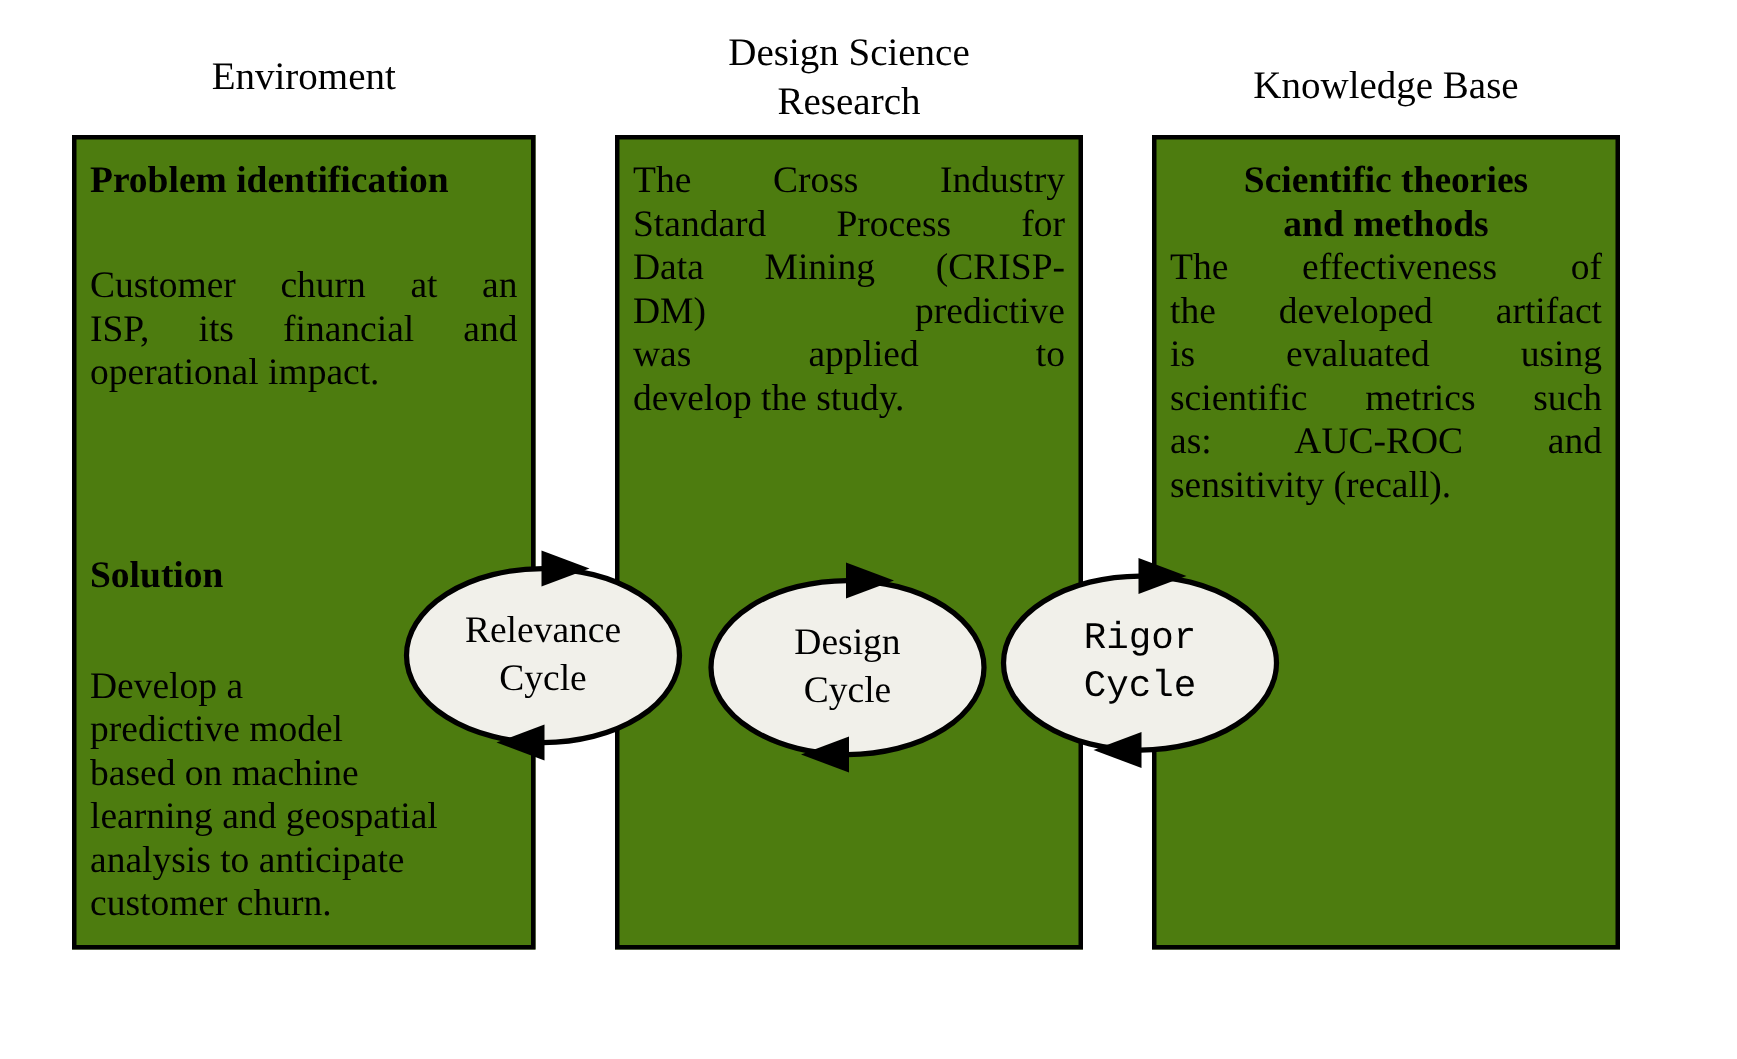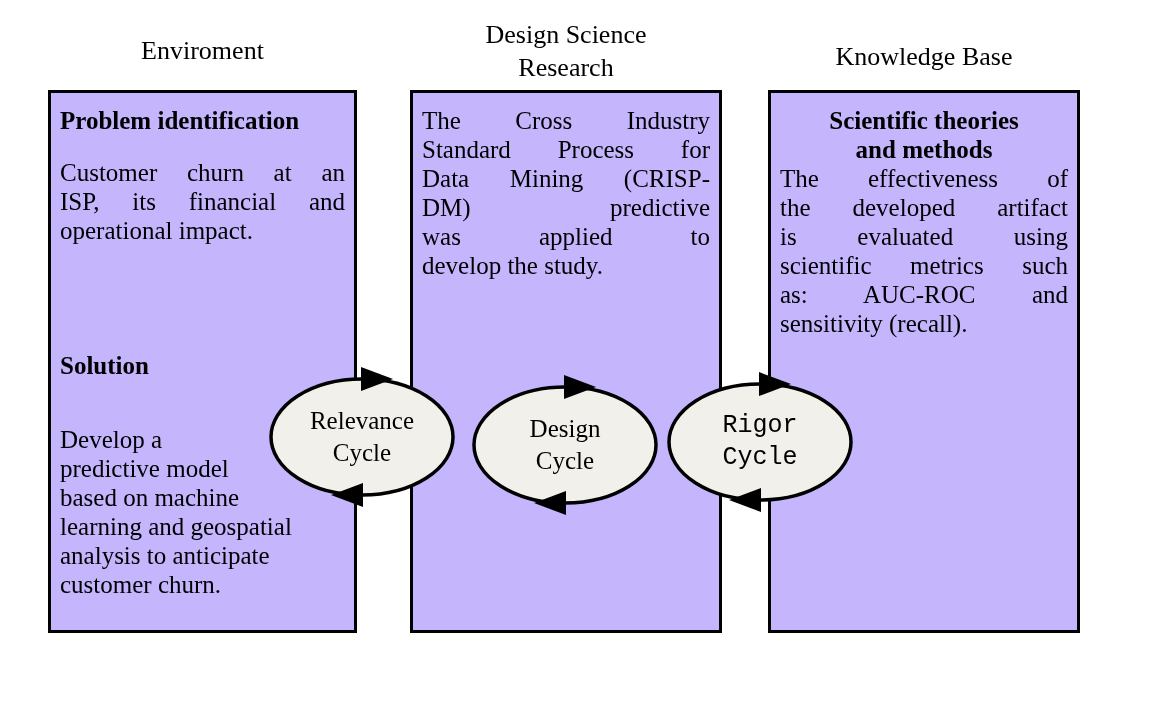--- a/index.html
+++ b/index.html
@@ -23,42 +23,42 @@
   .col-title.env { left: 48px;  width: 309px; top: 34px; }
   .col-title.dsr { left: 410px; width: 312px; top: 18px; }
   .col-title.kb  { left: 768px; width: 312px; top: 40px; }
 
   
   .box {
     position: absolute;
     top: 90px;
     height: 543px;
     border: 3px solid #000000;
-    background: #c4b5fd;
+    background: #4d7c0f;
     box-sizing: border-box;
     padding: 13px 9px 0 9px;
   }
   .box.env { left: 48px;  width: 309px; }
   .box.dsr { left: 410px; width: 312px; }
   .box.kb  { left: 768px; width: 312px; }
 
   .box-header {
     font-weight: bold;
     font-size: 25px;
     line-height: 29px;
   }
   .box-header.centered { text-align: center; }
 
   .textlines { font-size: 25px; line-height: 29px; }
   .textlines .jline { min-height: 29px; }
   .justify .jline { text-align: justify; text-align-last: justify; }
   .justify .jline:last-child { text-align-last: left; }
   .centerlines .jline { text-align: center; }
 
-  .env-problem   { margin-top: 23px; }
+  .env-problem   { margin-top: 41px; }
   .env-solution-header { margin-top: 106px; }
   .env-solution  { margin-top: 45px; }
   .dsr-body, .kb-body { }
 
   
   .cycle {
     position: absolute;
     width: 210px;
     height: 160px;
   }

